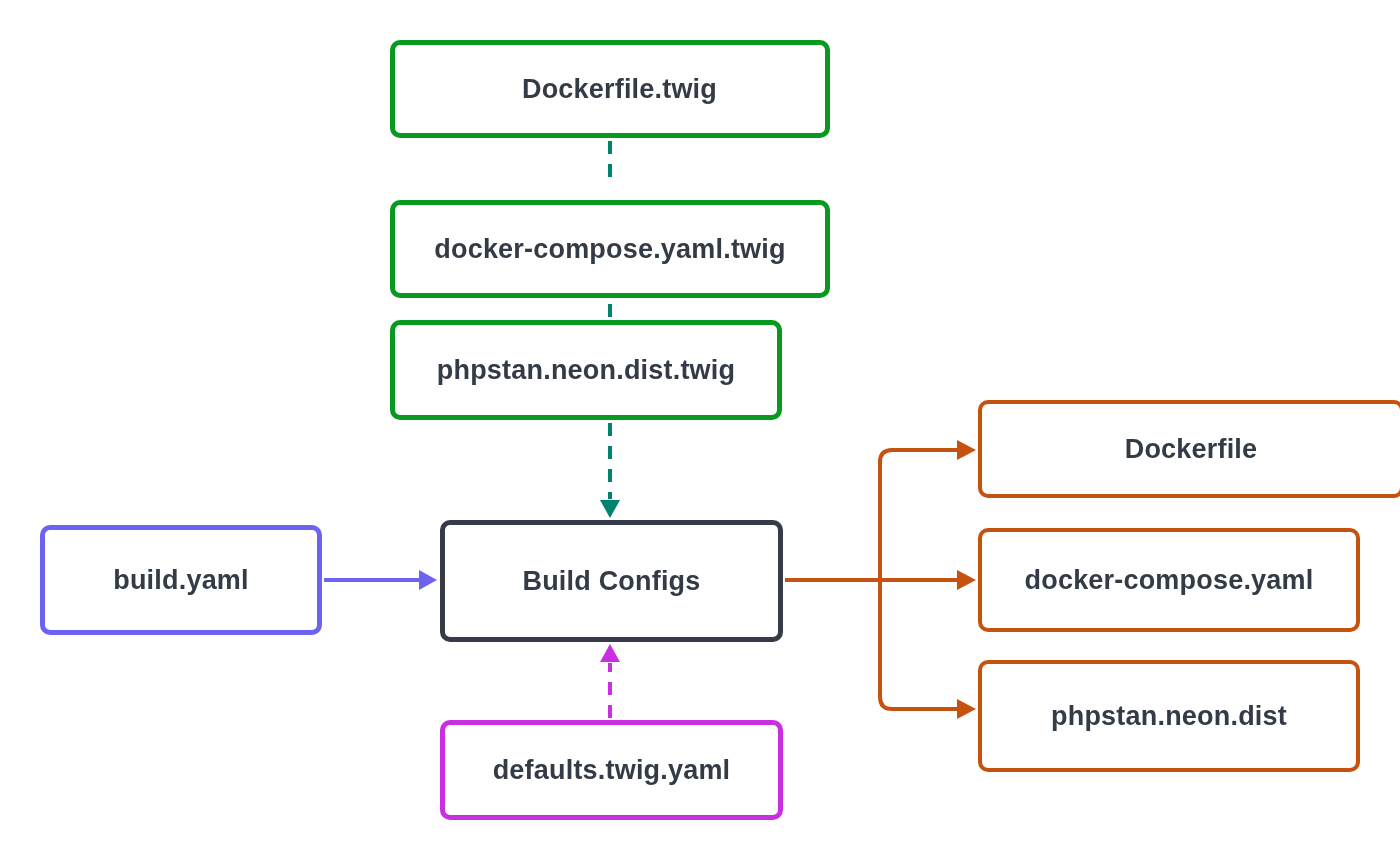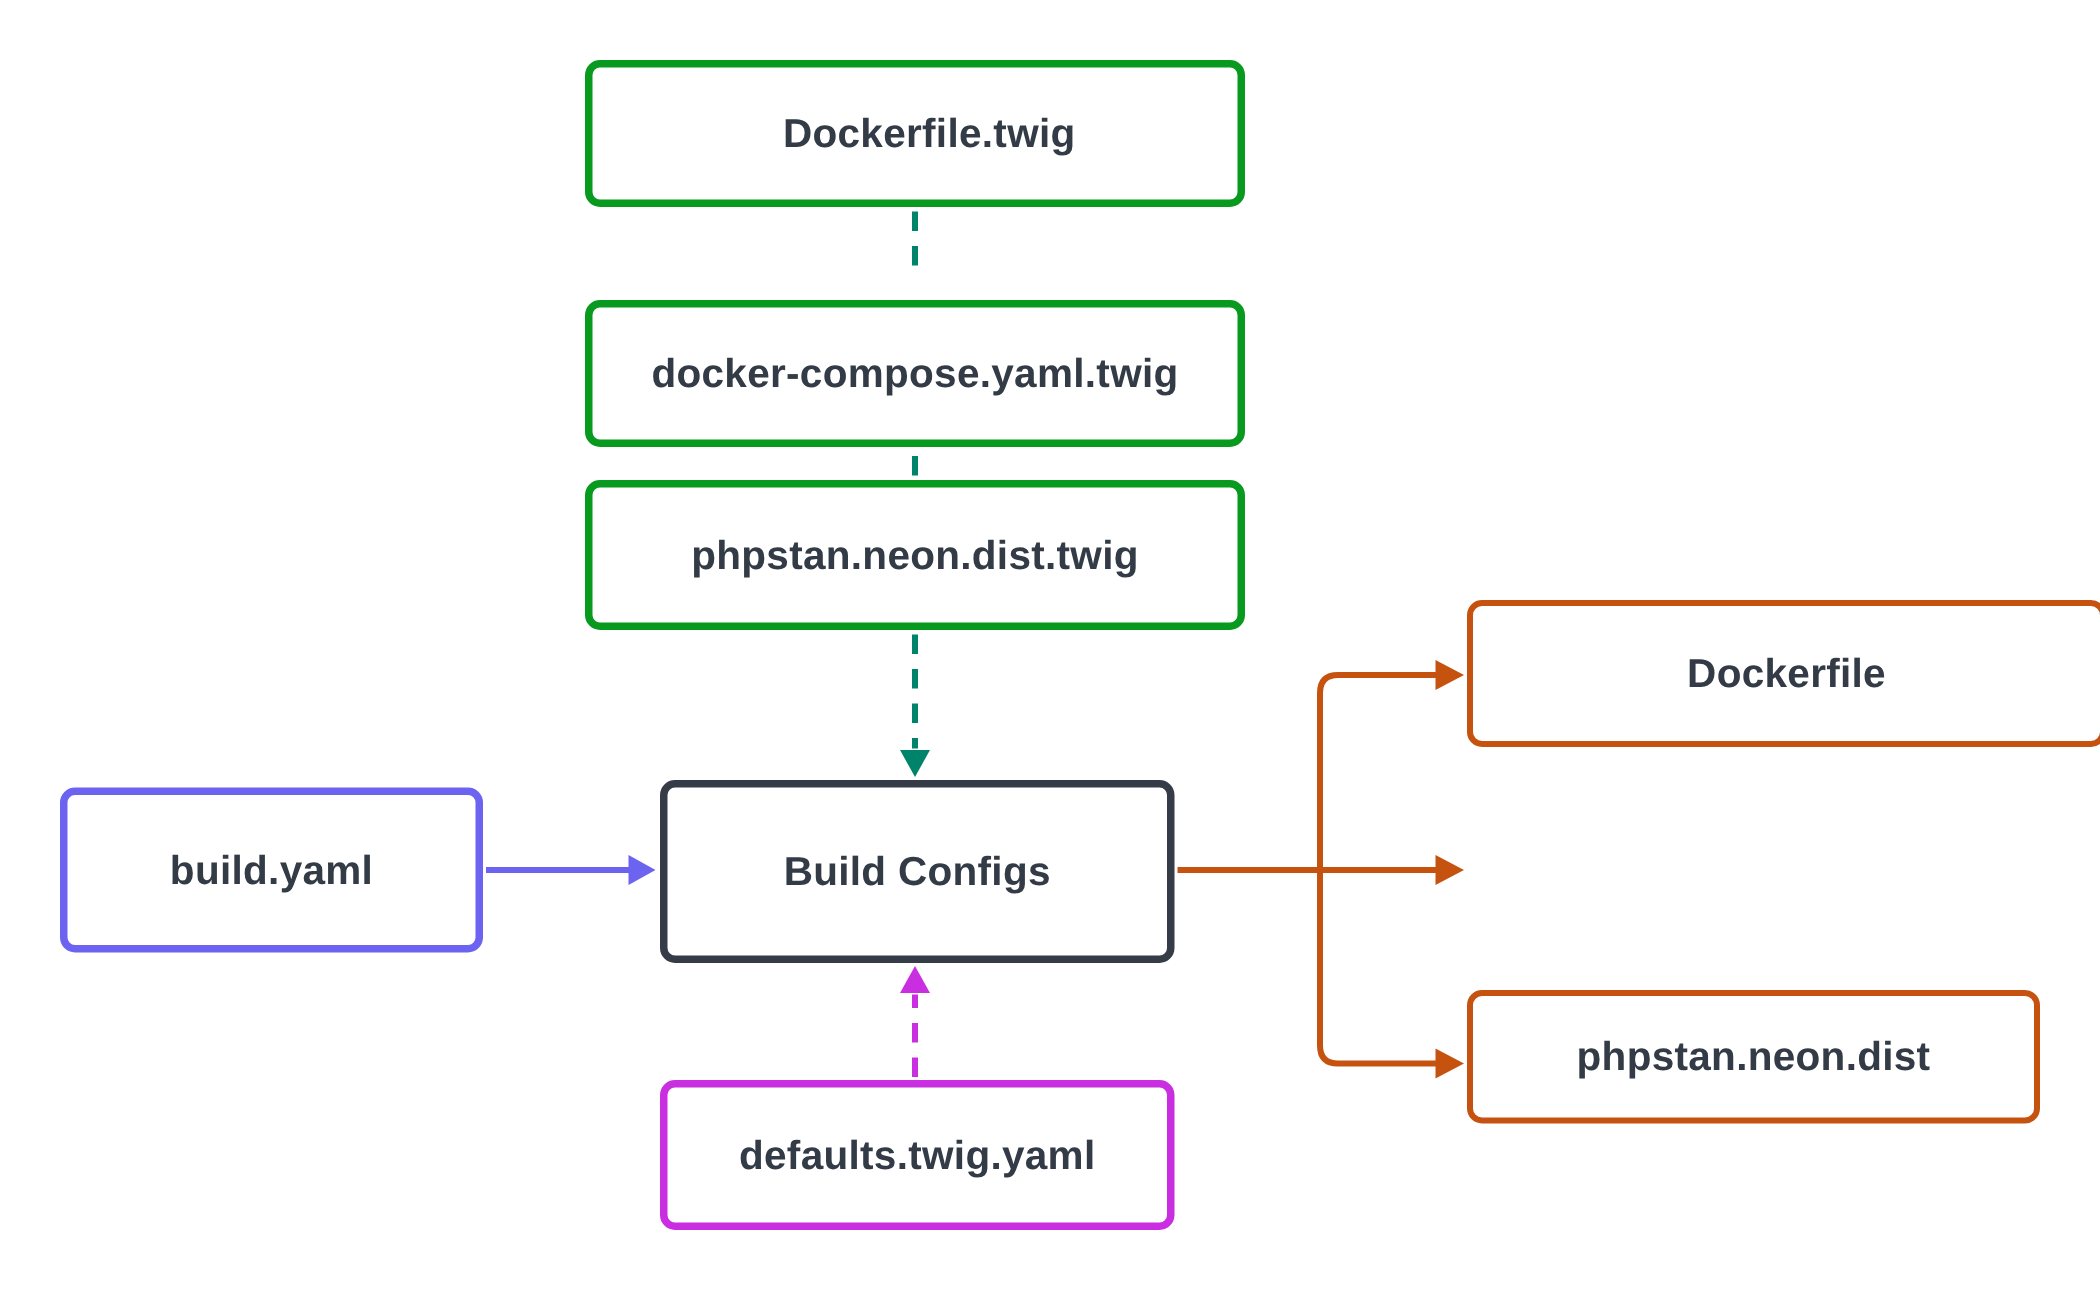--- a/index.html
+++ b/index.html
@@ -81,38 +81,41 @@
   </svg>
 
   <div class="node green" style="left:390px; top:40px; width:440px; height:98px;padding-left:19px;">
     <span>Dockerfile.twig</span>
   </div>
 
   <div class="node green" style="left:390px; top:180px; width:440px; height:98px;margin-top:20px;">
     <span>docker-compose.yaml.twig</span>
   </div>
 
-  <div class="node green" style="left:390px; top:320px; width:440px; height:100px;">
+  <div class="node green" style="left:390px; top:320px; width:392px; height:100px;">
     <span>phpstan.neon.dist.twig</span>
   </div>
 
   <div class="node slate" style="left:440px; top:520px; width:343px; height:122px;">
     <span>Build Configs</span>
   </div>
 
   <div class="node blue" style="left:40px; top:525px; width:282px; height:110px;">
     <span>build.yaml</span>
   </div>
 
   <div class="node magenta" style="left:440px; top:720px; width:343px; height:100px;">
     <span>defaults.twig.yaml</span>
   </div>
 
   <div class="node orange" style="left:978px; top:400px; width:426px; height:98px;">
     <span>Dockerfile</span>
   </div>
 
+  <div class="node orange" style="left:978px; top:528px; width:382px; height:104px;">
+    <span>docker-compose.yaml</span>
+  </div>
 
-  <div class="node orange" style="left:978px; top:660px; width:382px; height:89px;">
+  <div class="node orange" style="left:978px; top:660px; width:382px; height:112px;">
     <span>phpstan.neon.dist</span>
   </div>
 
 </div>
 
 </body></html>

